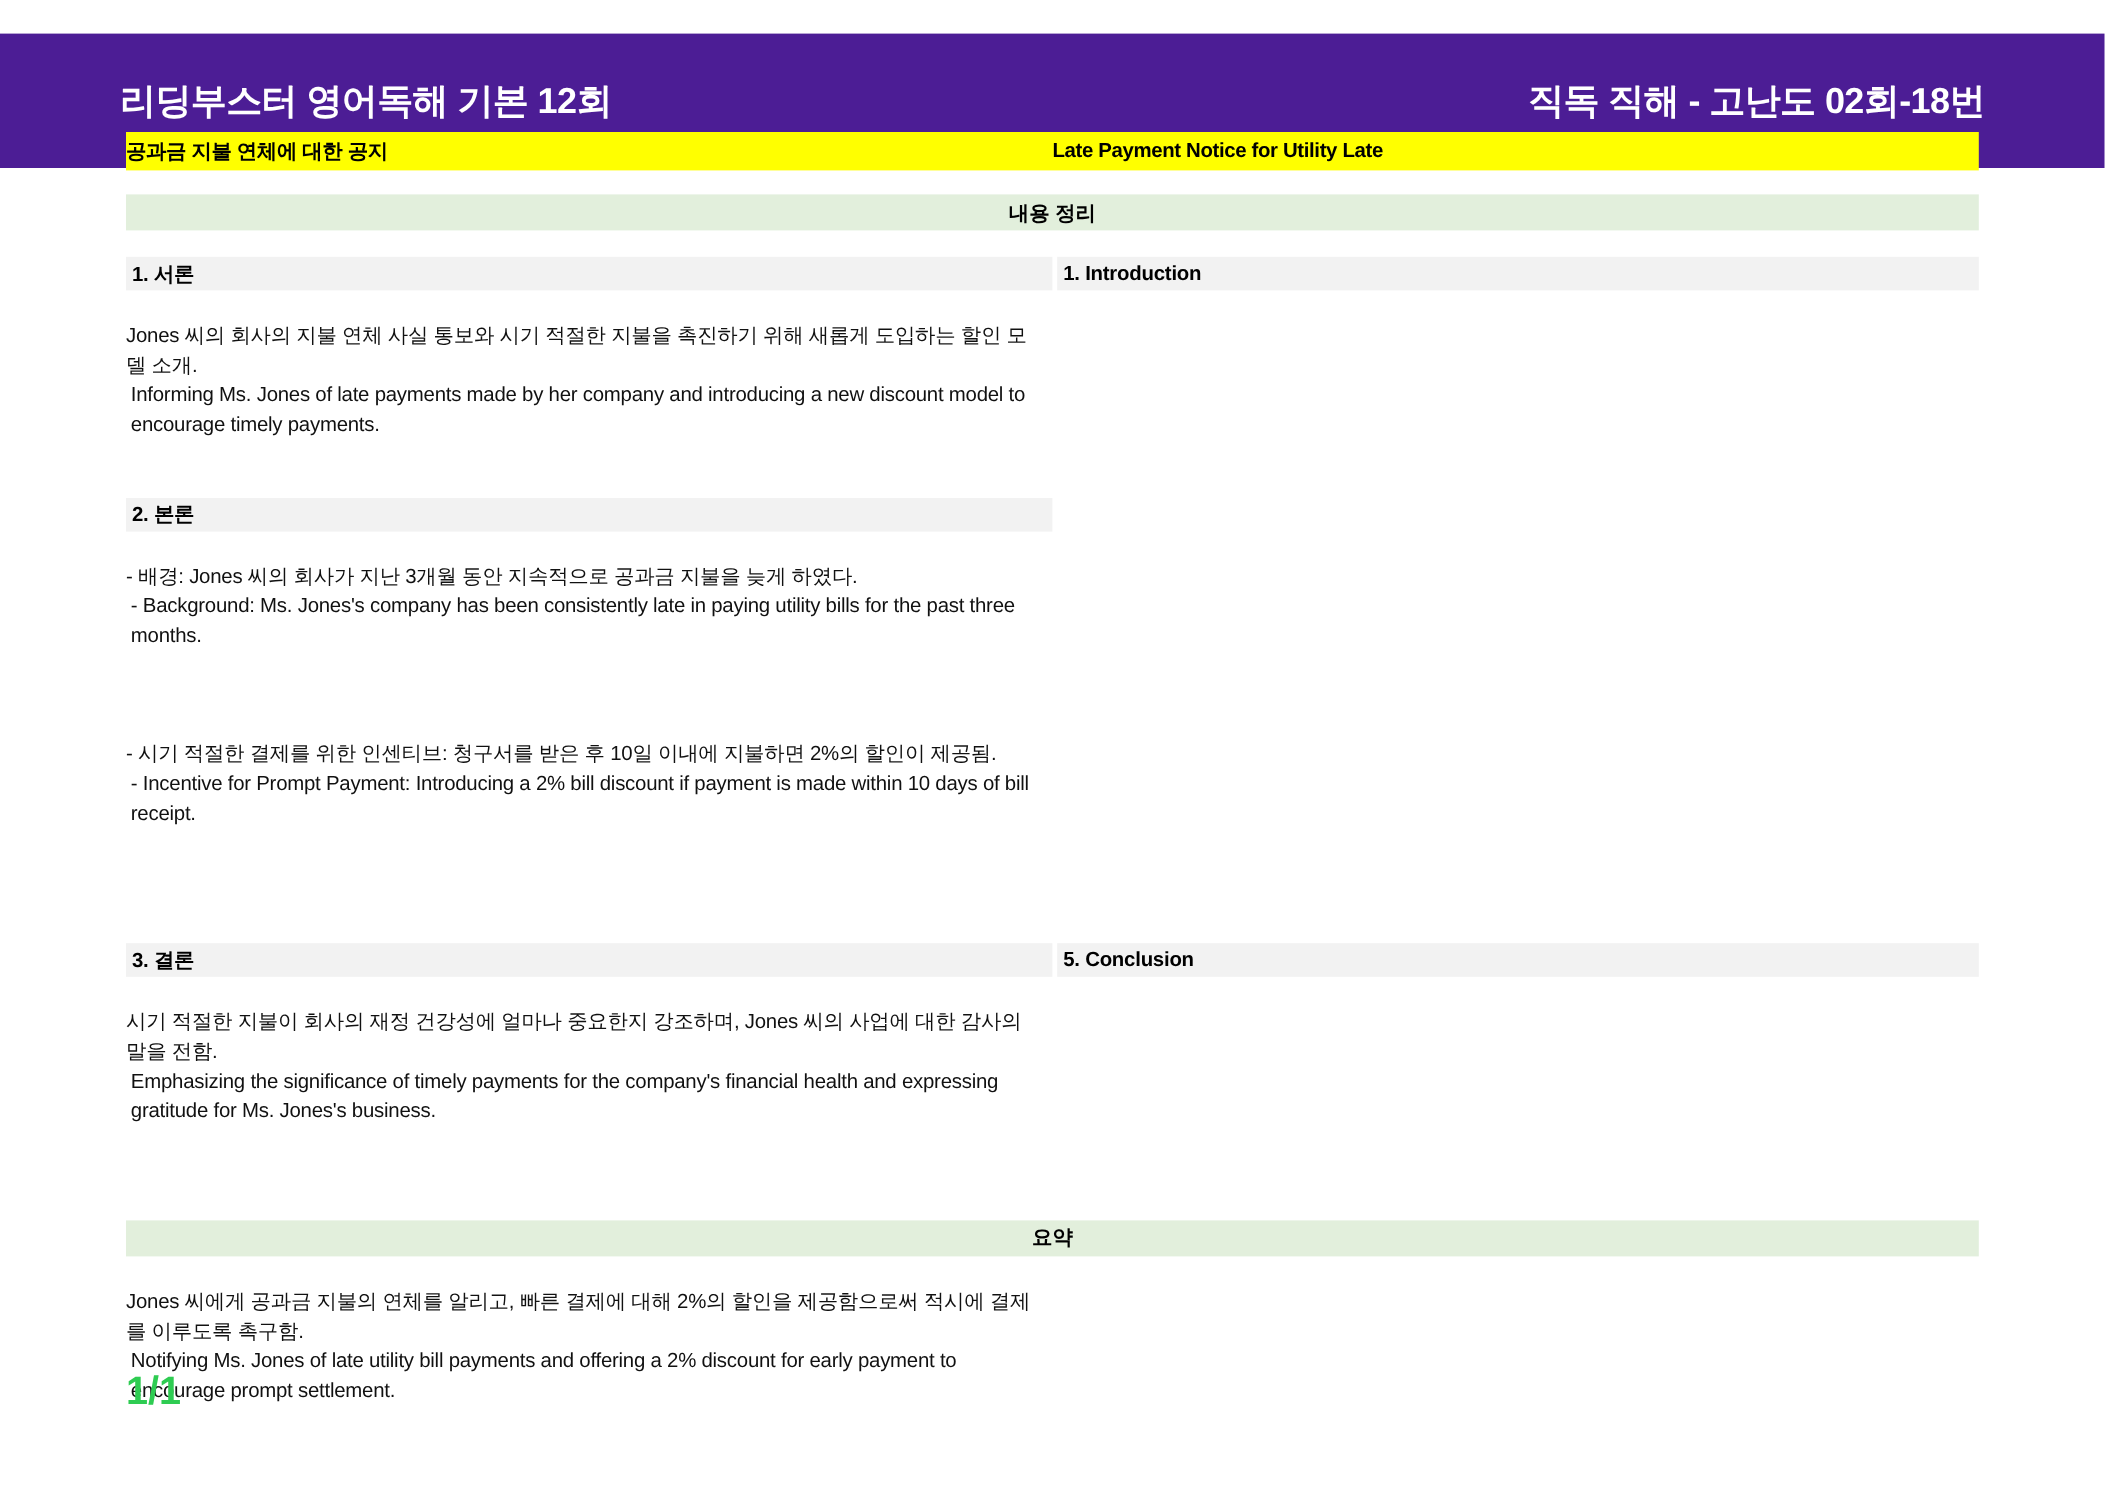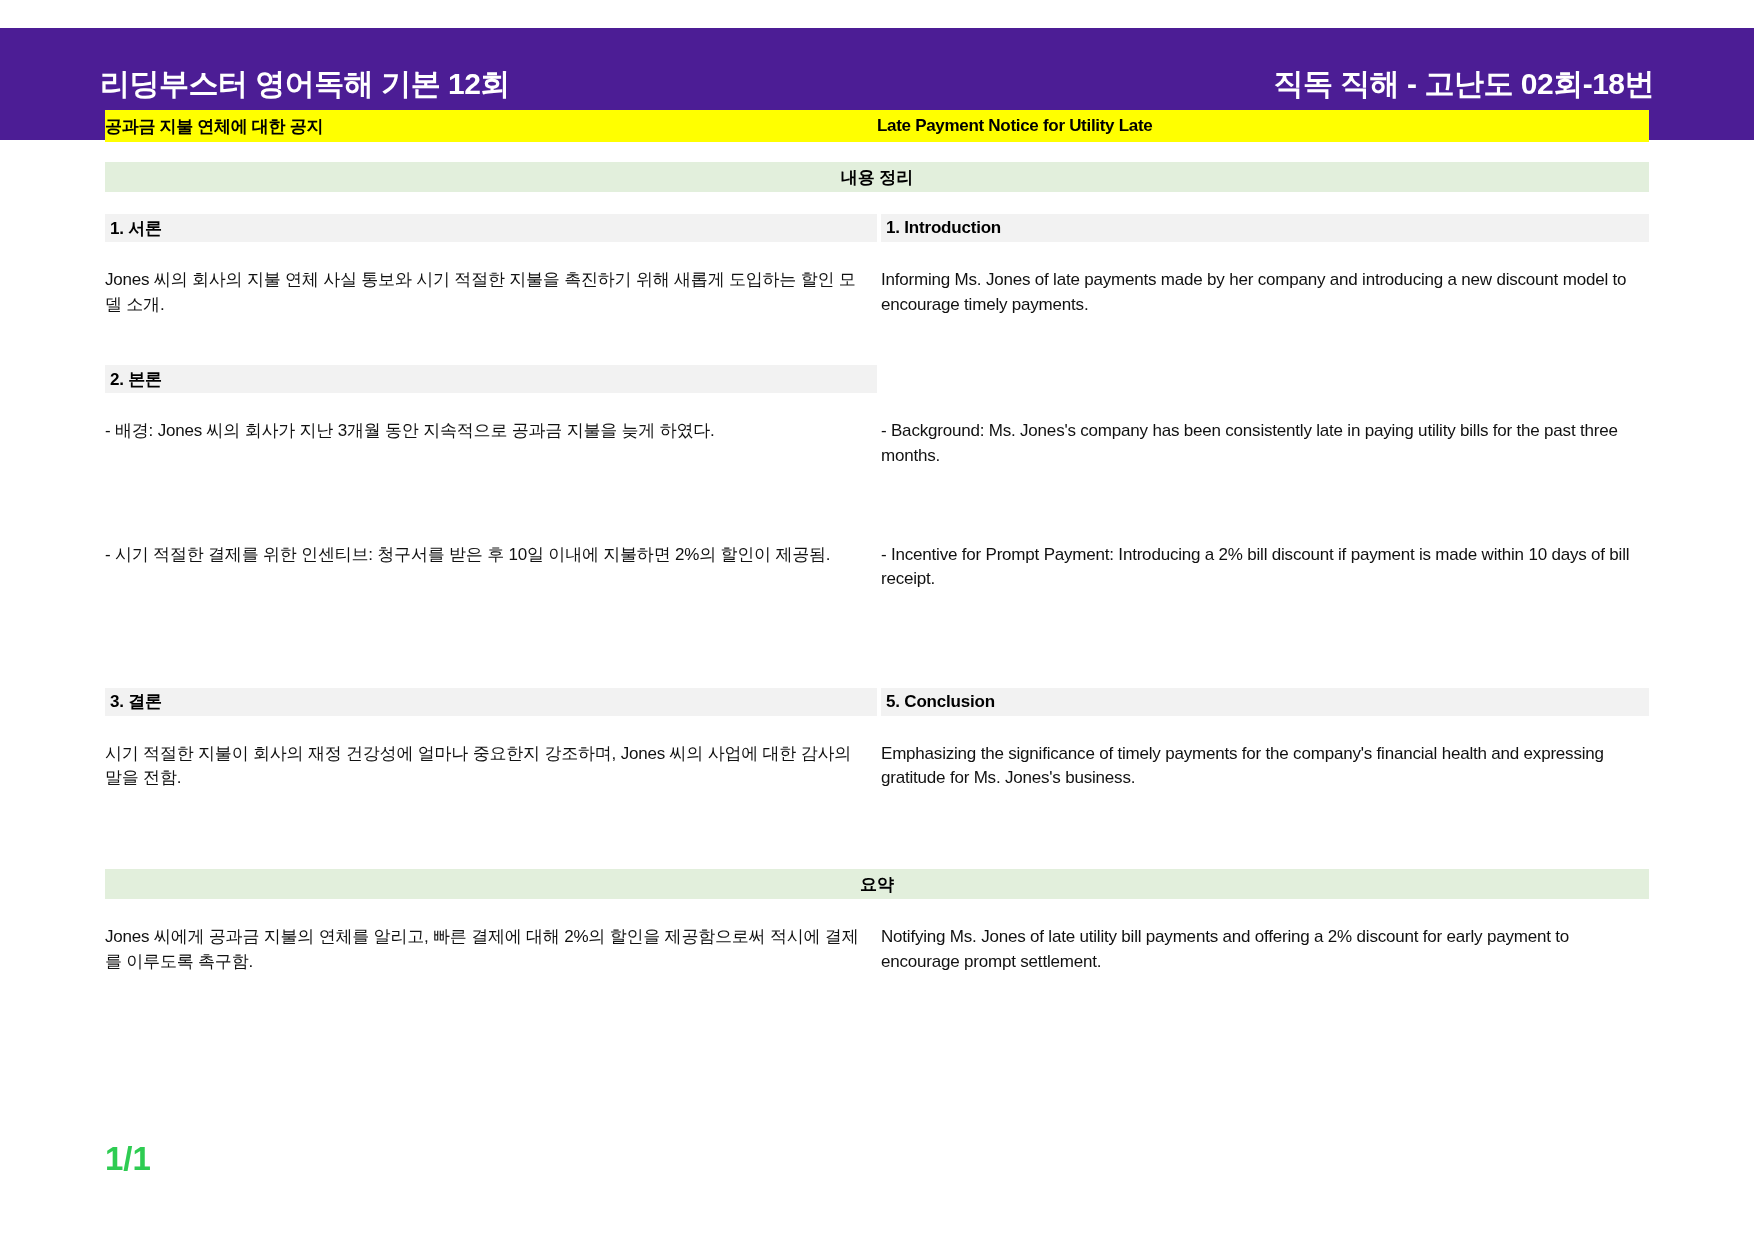--- a/index.html
+++ b/index.html
@@ -98,20 +98,21 @@
     color: #000000;
     padding-left: 5px;
     letter-spacing: -0.2px;
   }
   .subhead.right { margin-left: 4px; width: calc(50% - 4px); }
 
   .para-row {
     display: flex;
     width: 100%;
     margin-top: 26px;
+    flex-direction: column;
   }
   .para {
     width: 50%;
     font-size: 17px;
     line-height: 1.45;
     color: #111111;
     padding-right: 14px;
     letter-spacing: -0.2px;
   }
   .para.right { padding-right: 0; padding-left: 4px; }

